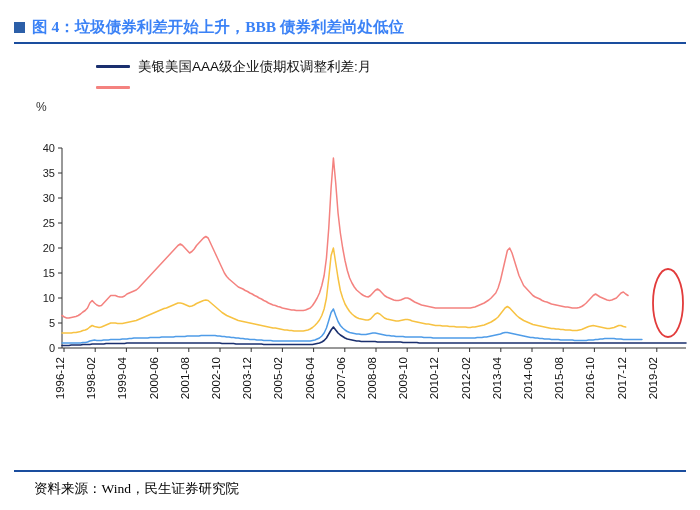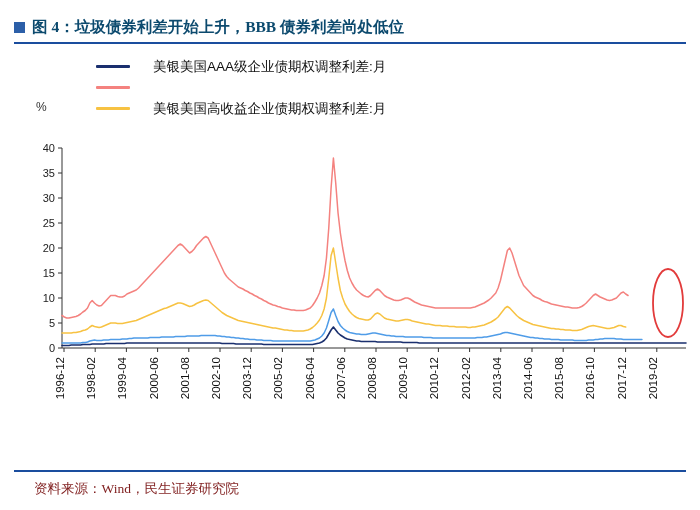--- a/index.html
+++ b/index.html
@@ -33,21 +33,21 @@
     width: 11px;
     height: 11px;
     background: #2c5fa8;
     margin-right: 7px;
     flex: none;
   }
   .header-title {
     font-family: "Liberation Serif", serif;
     font-weight: bold;
     font-size: 15.5px;
-    color: #0c4a6e;
+    color: #3b82f6;
     white-space: nowrap;
     letter-spacing: 0px;
   }
   .header-rule {
     position: absolute;
     left: 14px;
     top: 42px;
     width: 672px;
     height: 2px;
     background: #1a4d9e;
@@ -60,21 +60,21 @@
     width: 672px;
     height: 1.5px;
     background: #1a4d9e;
   }
   .footer-text {
     position: absolute;
     left: 34px;
     top: 480px;
     font-family: "Liberation Serif", serif;
     font-size: 13.5px;
-    color: #7f1d1d;
+    color: #000000;
     white-space: nowrap;
   }
   
   .legend {
     position: absolute;
     left: 96px;
     top: 56px;
     width: 440px;
   }
   .legend-row {
@@ -87,21 +87,20 @@
     height: 3px;
     margin-right: 8px;
     flex: none;
     border-radius: 1px;
   }
   .legend-label {
     font-size: 13.5px;
     color: #111111;
     white-space: nowrap;
     font-family: "Liberation Sans", sans-serif;
-    margin-left: 15px;
   }
   
   .yunit {
     position: absolute;
     left: 36px;
     top: 100px;
     font-size: 12px;
     color: #333;
   }
   #plot {
@@ -131,24 +130,20 @@
   </div>
   <div class="header-rule"></div>
 
   <div class="legend">
     <div class="legend-row">
       <div class="legend-swatch" style="background:#1a2f6e;height:3.5px;"></div>
       <div class="legend-label">美银美国AAA级企业债期权调整利差:月</div>
     </div>
     <div class="legend-row">
       <div class="legend-swatch" style="background:#f4827f;"></div>
-    </div>
-    <div class="legend-row">
-      <div class="legend-swatch" style="background:#f7c242;"></div>
-      <div class="legend-label">美银美国高收益企业债期权调整利差:月</div>
     </div>
   </div>
 
   <div class="yunit">%</div>
 
   <svg id="plot" width="700" height="510">
       <line x1="62" y1="148" x2="62" y2="348" stroke="#333" stroke-width="1"></line>
       <line x1="62" y1="348" x2="686" y2="348" stroke="#333" stroke-width="1"></line>
       <line x1="58" y1="348" x2="62" y2="348" stroke="#333" stroke-width="1"></line>
       <text x="55" y="352" text-anchor="end" class="tick-label">0</text>

